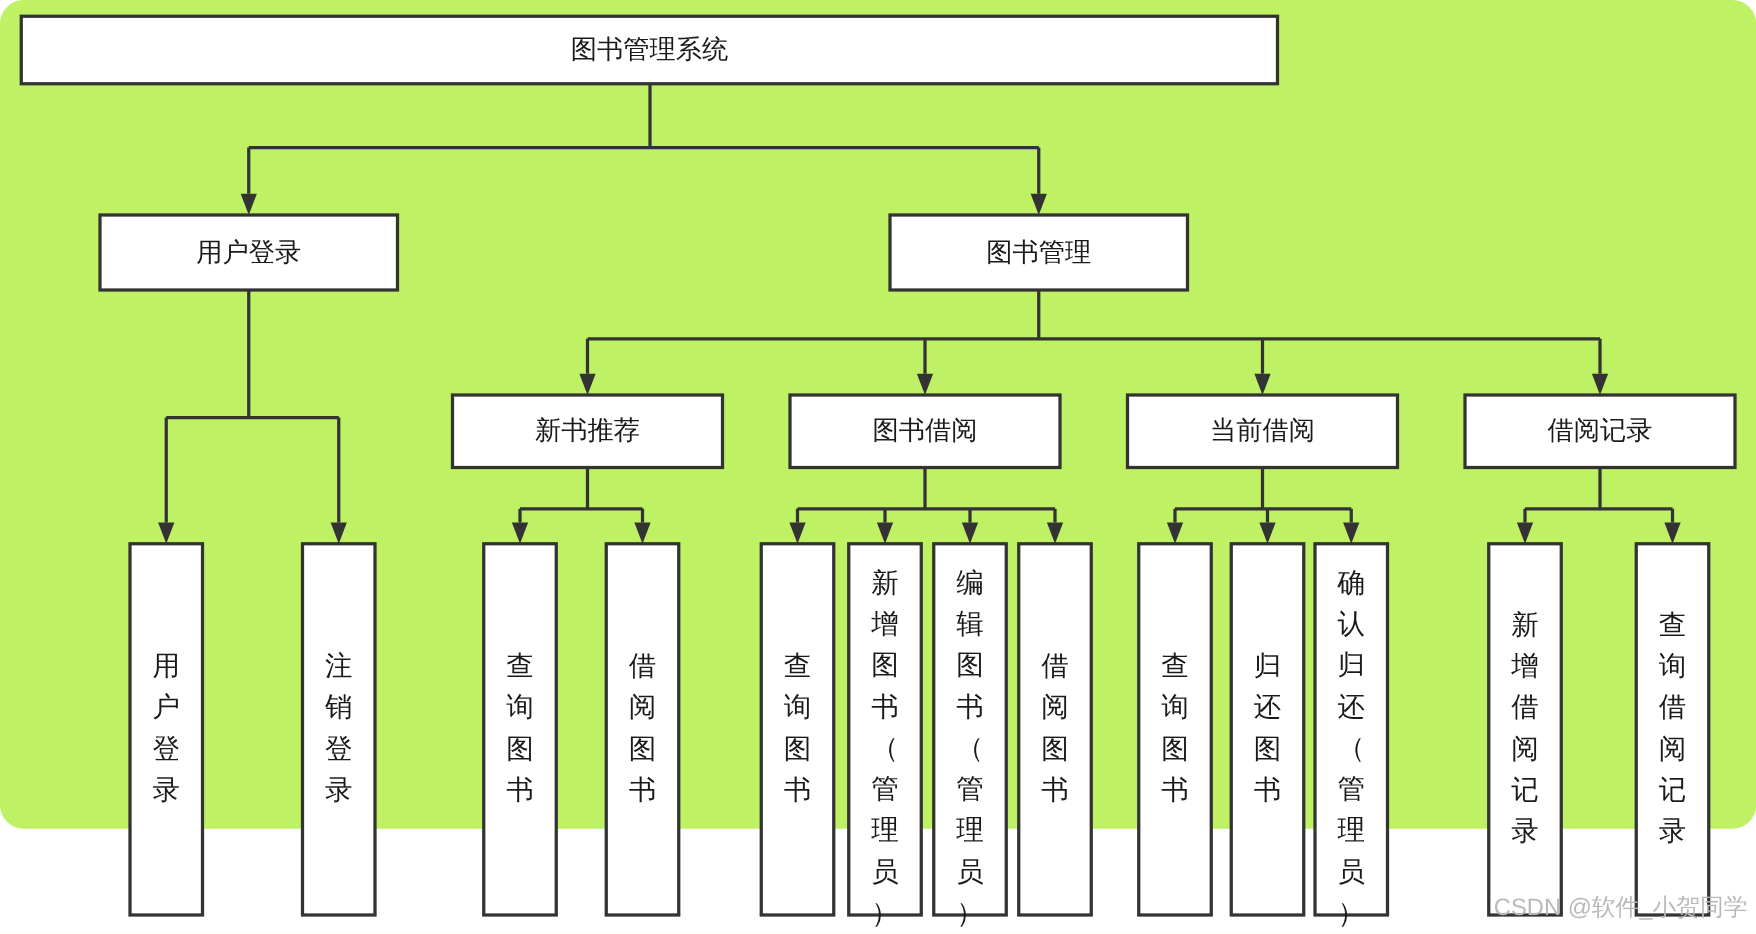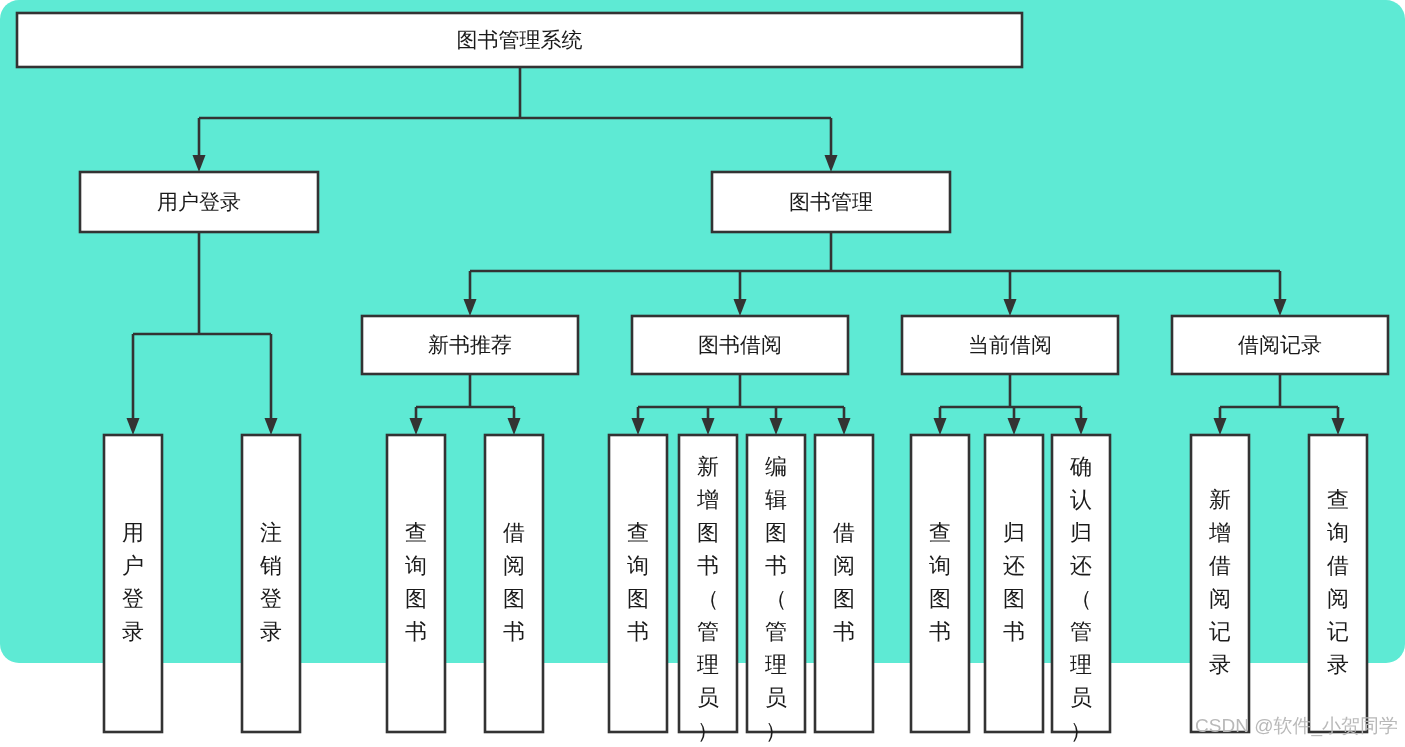--- a/index.html
+++ b/index.html
@@ -11,21 +11,21 @@
   body {
     width: 1405px;
     height: 747px;
     font-family: "Liberation Sans", "DejaVu Sans", sans-serif;
     overflow: hidden;
   }
   #diagram-root {
     position: relative;
     width: 1405px;
     height: 663px;
-    background: #5eead4;
+    background: #bef264;
     border-radius: 19px;
   }
   svg.diagram-canvas {
     position: absolute;
     left: 0;
     top: 0;
     width: 1405px;
     height: 747px;
     display: block;
   }

